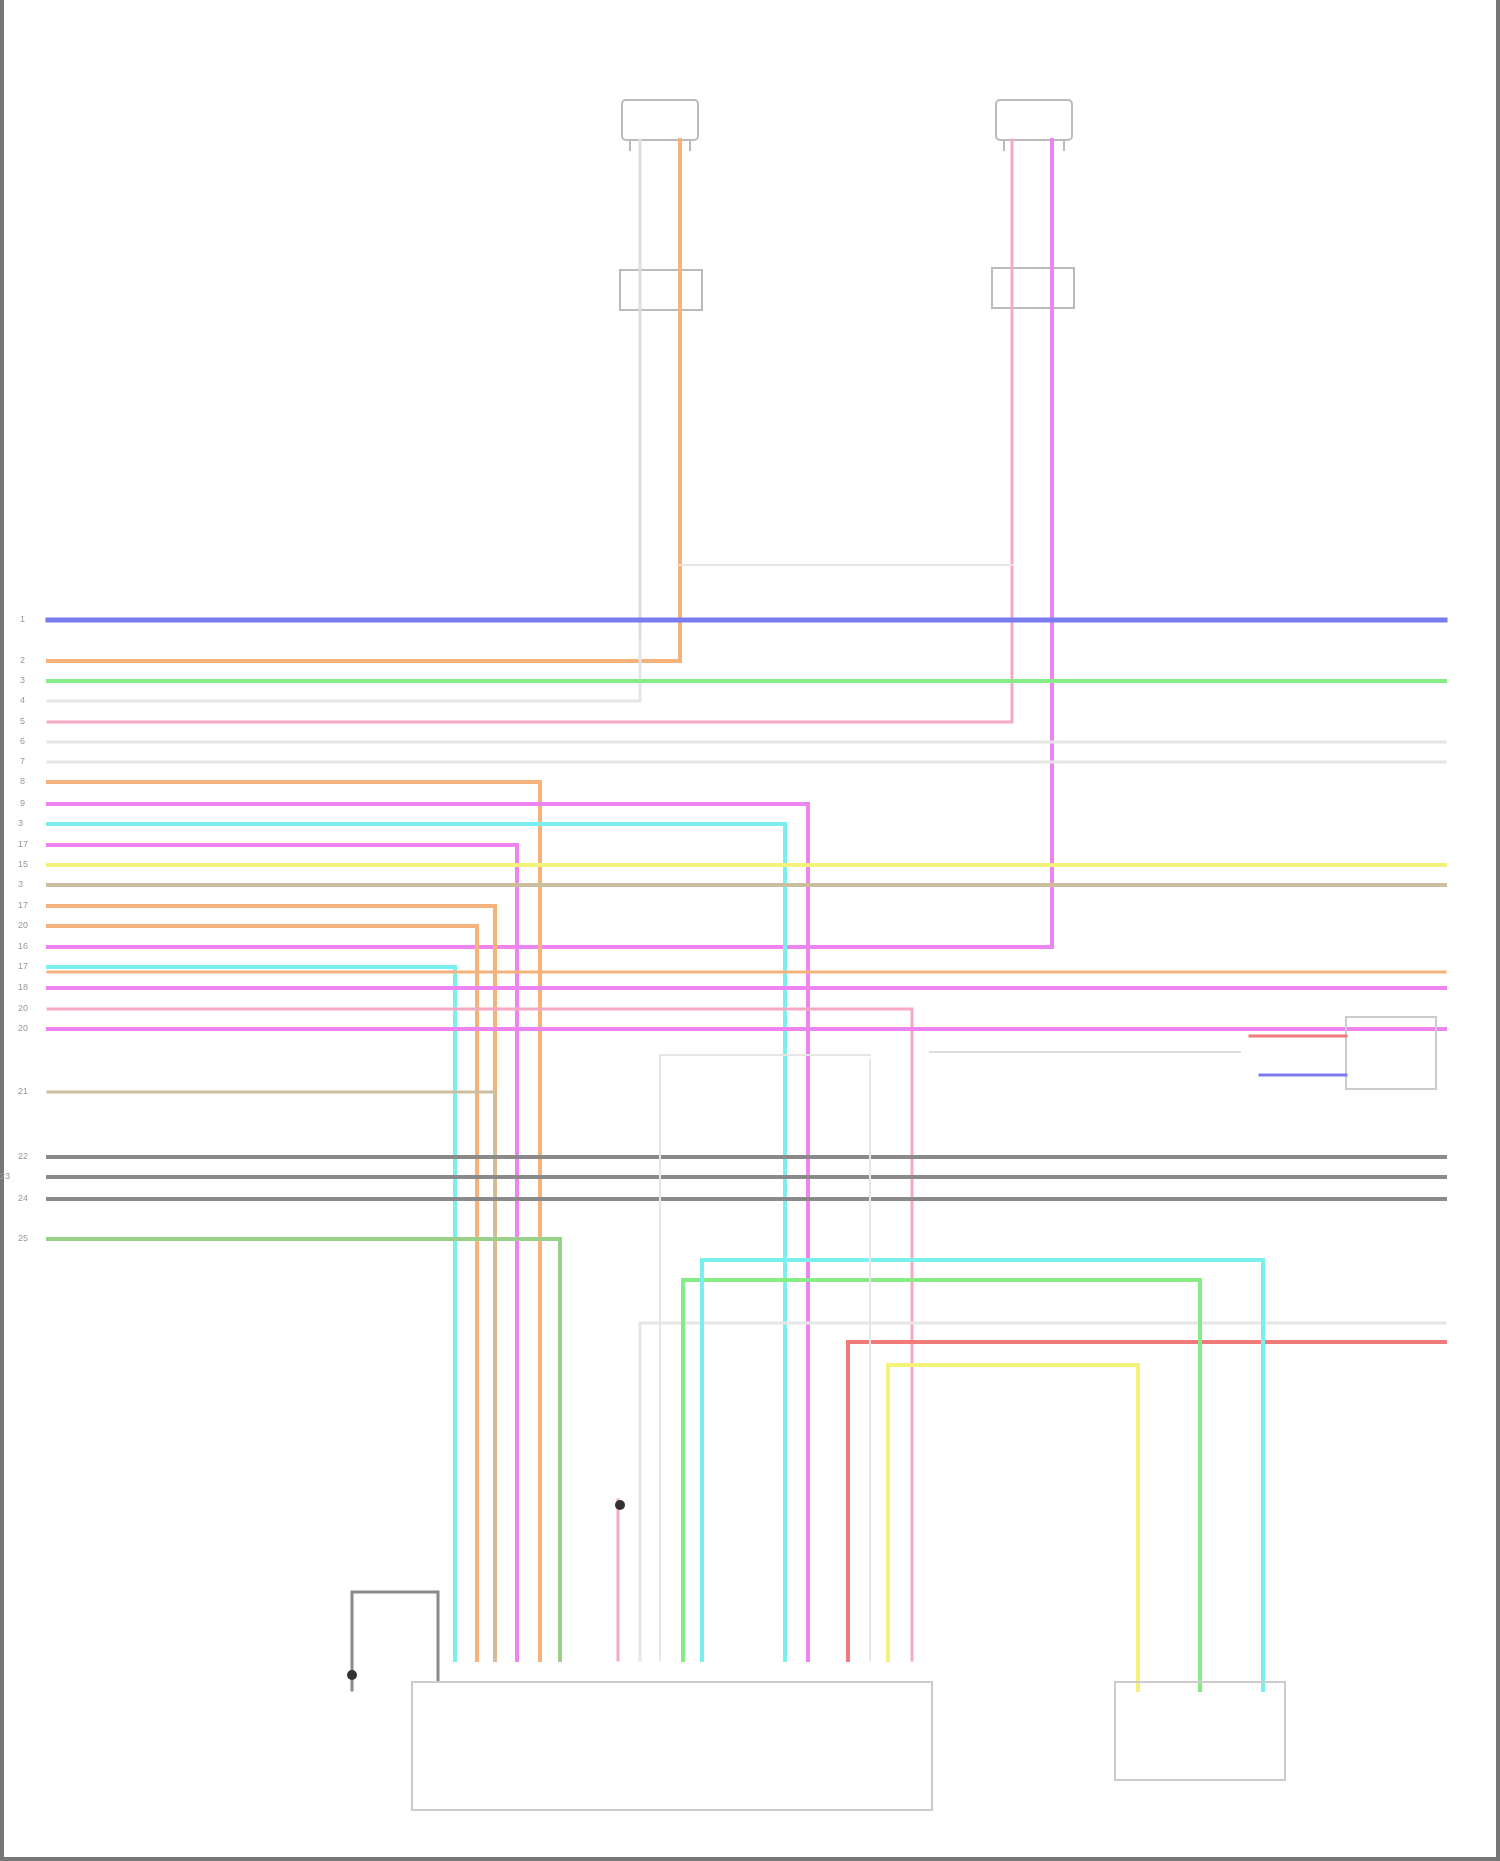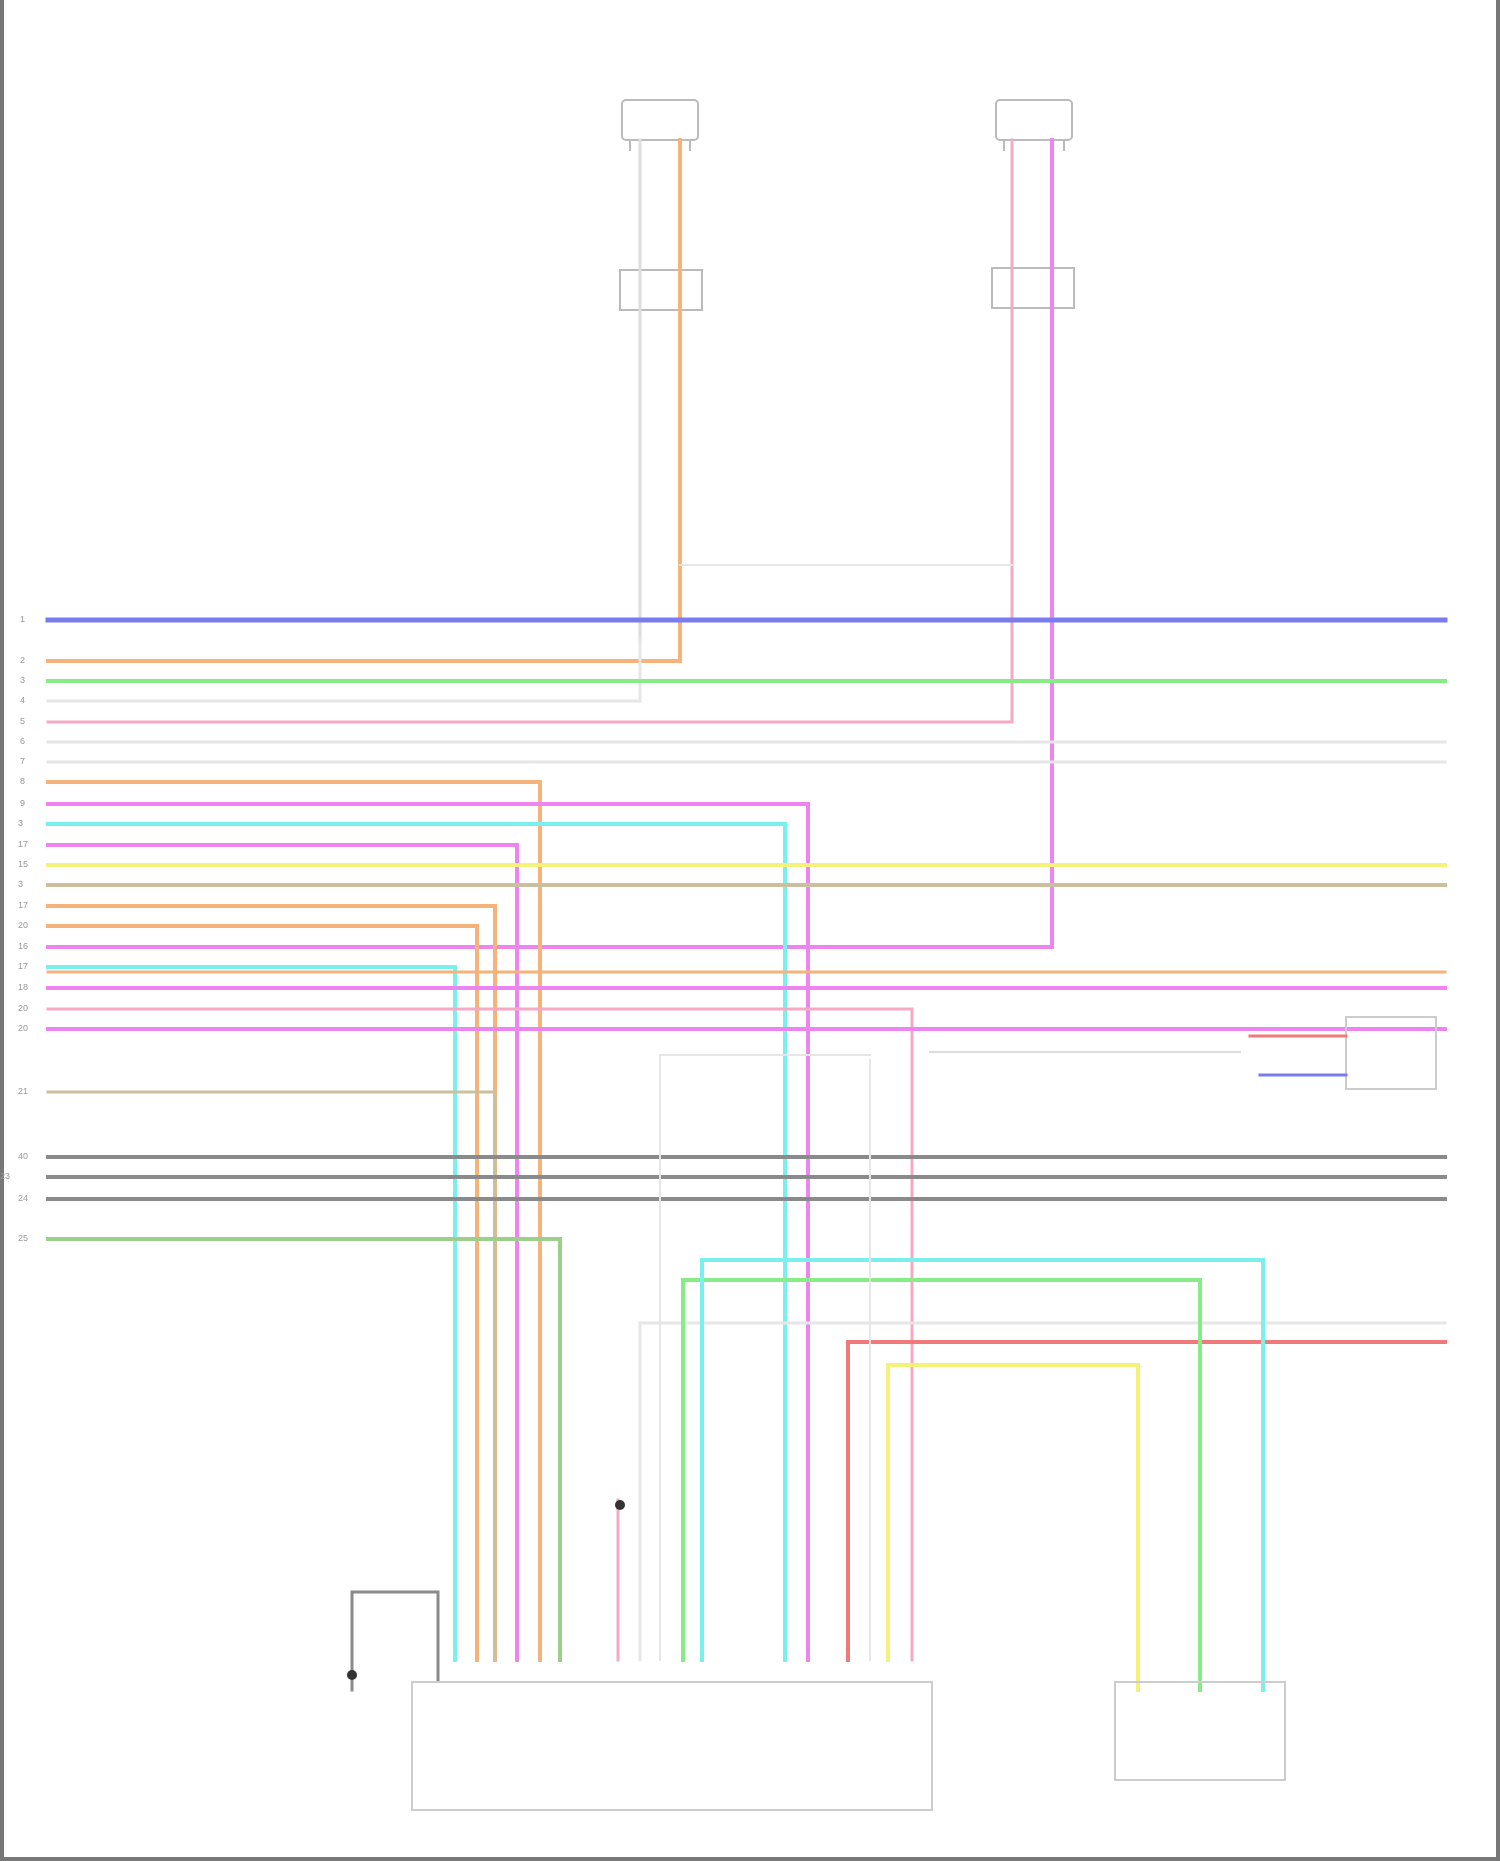--- a/index.html
+++ b/index.html
@@ -98,16 +98,16 @@
 <div class="num" style="left:18px;top:859px">15</div>
 <div class="num" style="left:18px;top:879px">3</div>
 <div class="num" style="left:18px;top:900px">17</div>
 <div class="num" style="left:18px;top:920px">20</div>
 <div class="num" style="left:18px;top:941px">16</div>
 <div class="num" style="left:18px;top:961px">17</div>
 <div class="num" style="left:18px;top:982px">18</div>
 <div class="num" style="left:18px;top:1003px">20</div>
 <div class="num" style="left:18px;top:1023px">20</div>
 <div class="num" style="left:18px;top:1086px">21</div>
-<div class="num" style="left:18px;top:1151px">40</div>
+<div class="num" style="left:18px;top:1151px">22</div>
 <div class="num" style="left:0;top:1171px">23</div>
 <div class="num" style="left:18px;top:1193px">24</div>
 <div class="num" style="left:18px;top:1233px">25</div>
 
 </body></html>

